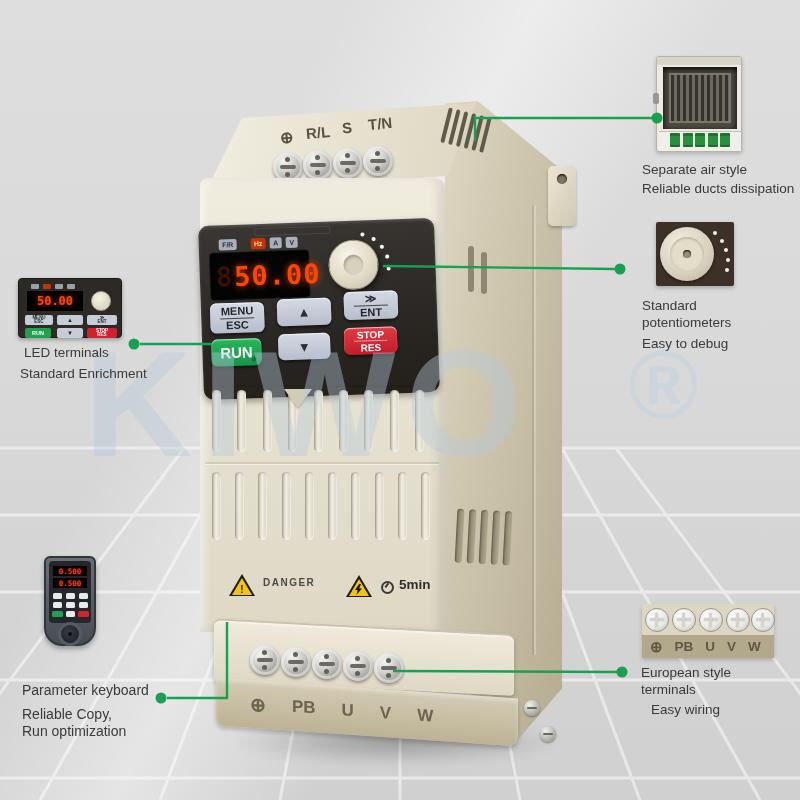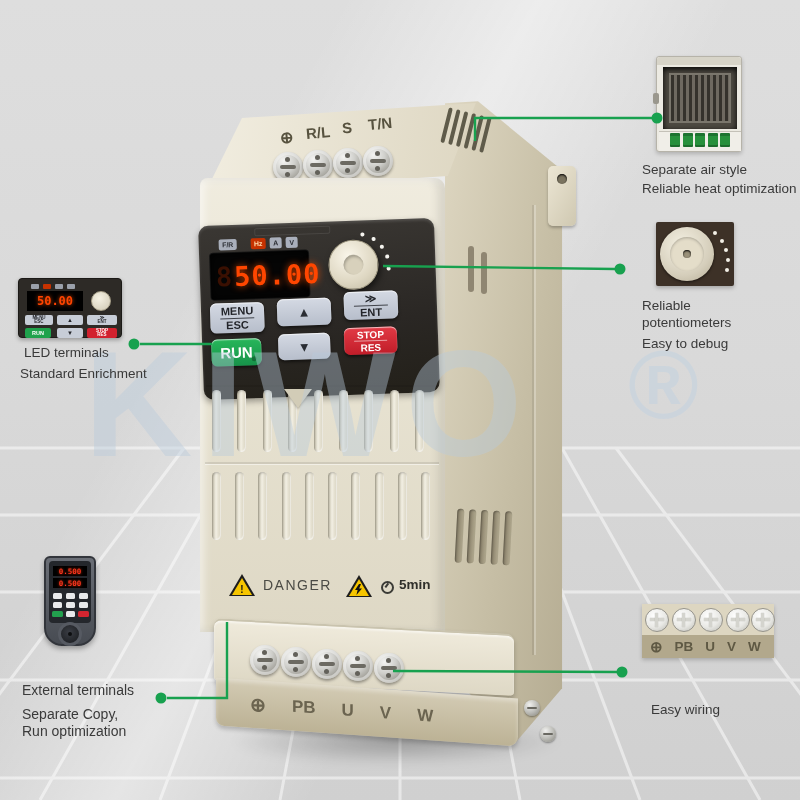--- a/index.html
+++ b/index.html
@@ -81,21 +81,21 @@
   #notch{position:absolute;left:284px;top:389px;width:0;height:0;border-left:14px solid transparent;border-right:14px solid transparent;border-top:19px solid #d2ccb7;filter:drop-shadow(0 1px 1px rgba(0,0,0,.3))}
   #seam1{position:absolute;left:205px;top:462px;width:234px;height:2px;background:rgba(0,0,0,.09);box-shadow:0 1px 0 rgba(255,255,255,.5)}
   #seam2{position:absolute;left:206px;top:385px;width:232px;height:2px;background:rgba(0,0,0,.07)}
 
   
   .tri{position:absolute;width:26px;height:22px;clip-path:polygon(50% 0,100% 100%,0 100%);background:#1c1c1c}
   .tri .tri-in{position:absolute;left:3px;top:4px;width:20px;height:17px;clip-path:polygon(50% 0,100% 100%,0 100%);background:#f6c500}
   .tri .glyph{position:absolute;width:100%;text-align:center;bottom:0;font-size:10px;font-weight:bold;color:#111;line-height:12px}
   #tri1{left:229px;top:574px}
   #tri2{left:346px;top:575px}
-  #txt-danger{position:absolute;left:263px;top:577px;font-size:14px;font-weight:normal;letter-spacing:1.5px;color:#4b4b45}
+  #txt-danger{position:absolute;left:263px;top:577px;font-size:10px;font-weight:bold;letter-spacing:1.5px;color:#4b4b45}
   #clock{position:absolute;left:381px;top:581px;width:13px;height:13px;border:2px solid #3b3b36;border-radius:50%}
   #clock::before{content:"";position:absolute;left:3.4px;top:0.4px;width:2px;height:4.5px;background:#3b3b36;transform:rotate(38deg)}
   #txt-5min{position:absolute;left:399px;top:577px;font-size:13.5px;font-weight:bold;color:#30302b}
 
   
   #term-cover{position:absolute;left:214px;top:626px;width:300px;height:62px;transform:skewY(3deg);border-radius:8px 8px 4px 4px;background:linear-gradient(180deg,#efeadb,#ded8c5);border-top:2px solid #c9c3ae;box-shadow:0 3px 5px rgba(0,0,0,.22),inset 0 2px 2px rgba(255,255,255,.5)}
   #bscrew0{left:250px;top:645px}#bscrew1{left:281px;top:647px}#bscrew2{left:312px;top:649px}#bscrew3{left:343px;top:651px}#bscrew4{left:374px;top:653px}
   #term-face{position:absolute;left:216px;top:688px;width:302px;height:48px;transform:skewY(4deg);border-radius:0 0 10px 8px;background:linear-gradient(180deg,#d3cbb4,#bcb295);box-shadow:inset 0 3px 4px rgba(255,255,255,.35),0 3px 4px rgba(0,0,0,.2);display:flex;align-items:center;gap:26px;padding-left:34px;font-size:17px;font-weight:bold;color:#6b6450}
   #term-face .gnd{font-size:19px}
 
@@ -347,48 +347,49 @@
     <div id="ad-terms">
       <i></i>
         <i></i>
         <i></i>
         <i></i>
         <i></i>
     </div>
     <div id="ad-latch"></div>
   </div>
   <div id="txt-air1" class="cotext">Separate air style</div>
-  <div id="txt-air2" class="cotext">Reliable heat optimization</div>
+  <div id="txt-air2" class="cotext">Reliable ducts dissipation</div>
 
   <div id="img-pot">
     <div id="pot-knob"></div>
     <i id="pd1" class="pdot"></i>
     <i id="pd2" class="pdot"></i>
     <i id="pd3" class="pdot"></i>
     <i id="pd4" class="pdot"></i>
     <i id="pd5" class="pdot"></i>
   </div>
-  <div id="txt-pot1" class="cotext">Reliable potentiometers</div>
+  <div id="txt-pot1" class="cotext">Standard potentiometers</div>
   <div id="txt-pot2" class="cotext">Easy to debug</div>
 
   <div id="img-euro">
     <div id="eu-top"></div>
     <div id="es0" class="escrew"></div>
     <div id="es1" class="escrew"></div>
     <div id="es2" class="escrew"></div>
     <div id="es3" class="escrew"></div>
     <div id="es4" class="escrew"></div>
     <div id="eu-strip">
       <span class="gnd">⊕</span>
       <span>PB</span>
       <span>U</span>
       <span>V</span>
       <span>W</span>
     </div>
   </div>
+  <div id="txt-euro1" class="cotext">European style terminals</div>
   <div id="txt-euro2" class="cotext">Easy wiring</div>
 
   <div id="img-ledkb">
     <i id="mbadge0" class="mbadge"></i>
     <i id="mbadge1" class="mbadge"></i>
     <i id="mbadge2" class="mbadge"></i>
     <i id="mbadge3" class="mbadge"></i>
     <div id="mdisplay">50.00</div>
     <div id="mknob"></div>
     <div id="mb-menu" class="mb">
@@ -424,22 +425,22 @@
     <i id="eb2" class="ebtn"></i>
     <i id="eb3" class="ebtn"></i>
     <i id="eb4" class="ebtn"></i>
     <i id="eb5" class="ebtn"></i>
     <i id="eb6" class="ebtn"></i>
     <i id="eb-run"></i>
     <i id="eb7" class="ebtn"></i>
     <i id="eb-stop"></i>
     <div id="eknob"></div>
   </div>
-  <div id="txt-ext1" class="cotext">External terminals</div>
-  <div id="txt-ext2" class="cotext">Separate Copy,</div>
+  <div id="txt-ext1" class="cotext">Parameter keyboard</div>
+  <div id="txt-ext2" class="cotext">Reliable Copy,</div>
   <div id="txt-ext3" class="cotext">Run optimization</div>
 
   <svg id="lines" width="800" height="800">
     <g fill="none" stroke="#18A14F" stroke-width="2.4">
       <polyline points="475,141 475,118 652,118"></polyline>
       <polyline points="383,266 615,269"></polyline>
       <polyline points="393,671 617,672"></polyline>
       <polyline points="212,344 140,344"></polyline>
       <polyline points="227,622 227,698 167,698"></polyline>
     </g>

